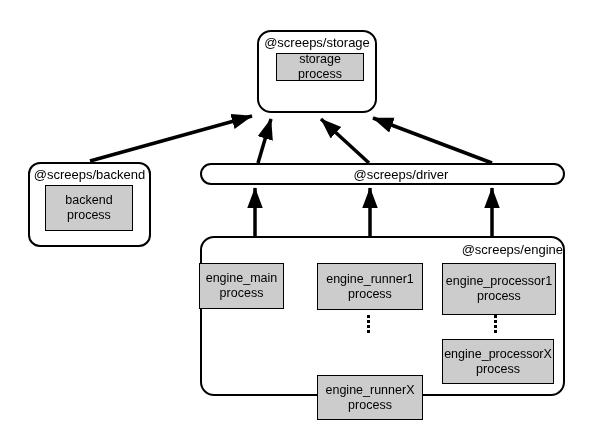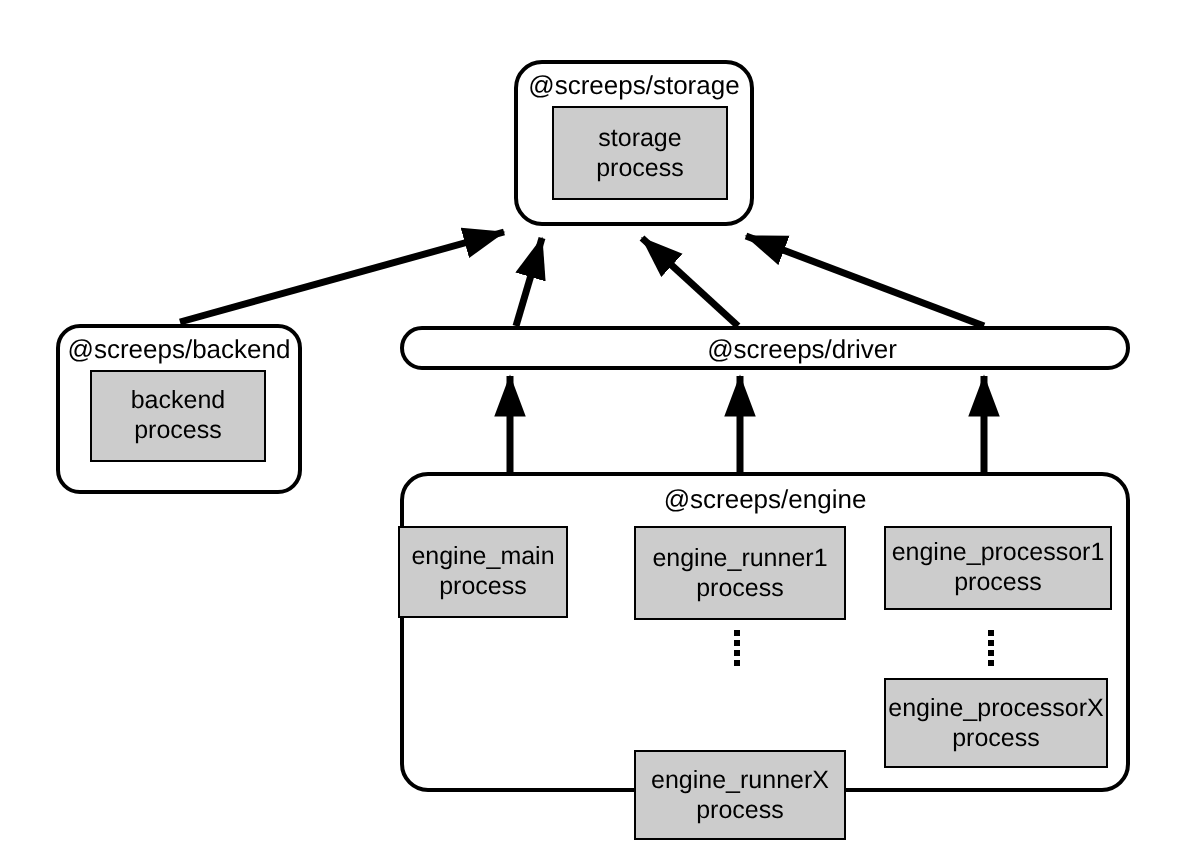--- a/index.html
+++ b/index.html
@@ -54,34 +54,34 @@
   .dots i {
     display: block;
     width: 2.5px;
     height: 2.5px;
     background: #000;
   }
 
   
   #storage-node  { left: 257px; top: 30px;  width: 120px; height: 83px;  border-radius: 14px; }
   #storage-title { top: 4px; }
-  #storage-proc  { left: 276px; top: 53px;  width: 88px;  height: 47px; }
+  #storage-proc  { left: 276px; top: 53px;  width: 88px;  height: 28px; }
 
   #backend-node  { left: 28px;  top: 162px; width: 123px; height: 85px;  border-radius: 12px; }
   #backend-title { top: 4px; }
   #backend-proc  { left: 45px;  top: 185px; width: 88px;  height: 46px; }
 
   #driver-node   { left: 200px; top: 163px; width: 365px; height: 22px;  border-radius: 11px; }
   #driver-title  { top: 0; line-height: 19px; margin-left: 37px; }
 
   #engine-node   { left: 200px; top: 236px; width: 365px; height: 160px; border-radius: 14px; }
-  #engine-title  { top: 5px; }
+  #engine-title  { top: 5px; text-align: right; }
   #engine-main-proc       { left: 199px; top: 263px; width: 85px;  height: 46px; }
   #engine-runner1-proc    { left: 317px; top: 263px; width: 106px; height: 47px; }
-  #engine-processor1-proc { left: 442px; top: 263px; width: 114px; height: 42px; }
+  #engine-processor1-proc { left: 442px; top: 263px; width: 114px; height: 52px; }
   #engine-runnerX-proc    { left: 317px; top: 358px; width: 106px; height: 45px; margin-top: 17px; }
   #engine-processorX-proc { left: 442px; top: 339px; width: 112px; height: 45px; }
 
   #runner-dots    { left: 367px; top: 315px; }
   #processor-dots { left: 494px; top: 315px; }
 </style>
 </head>
 <body>
 
 <div id="canvas">

